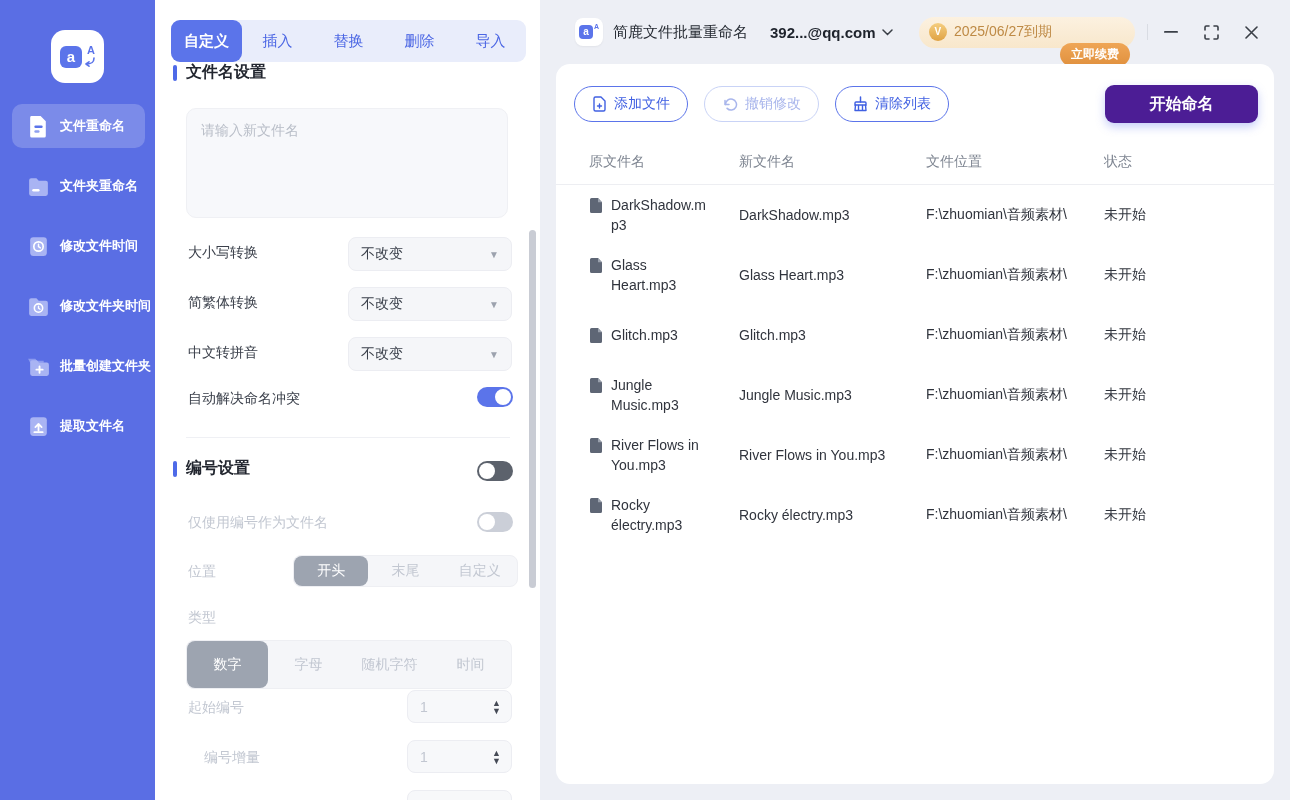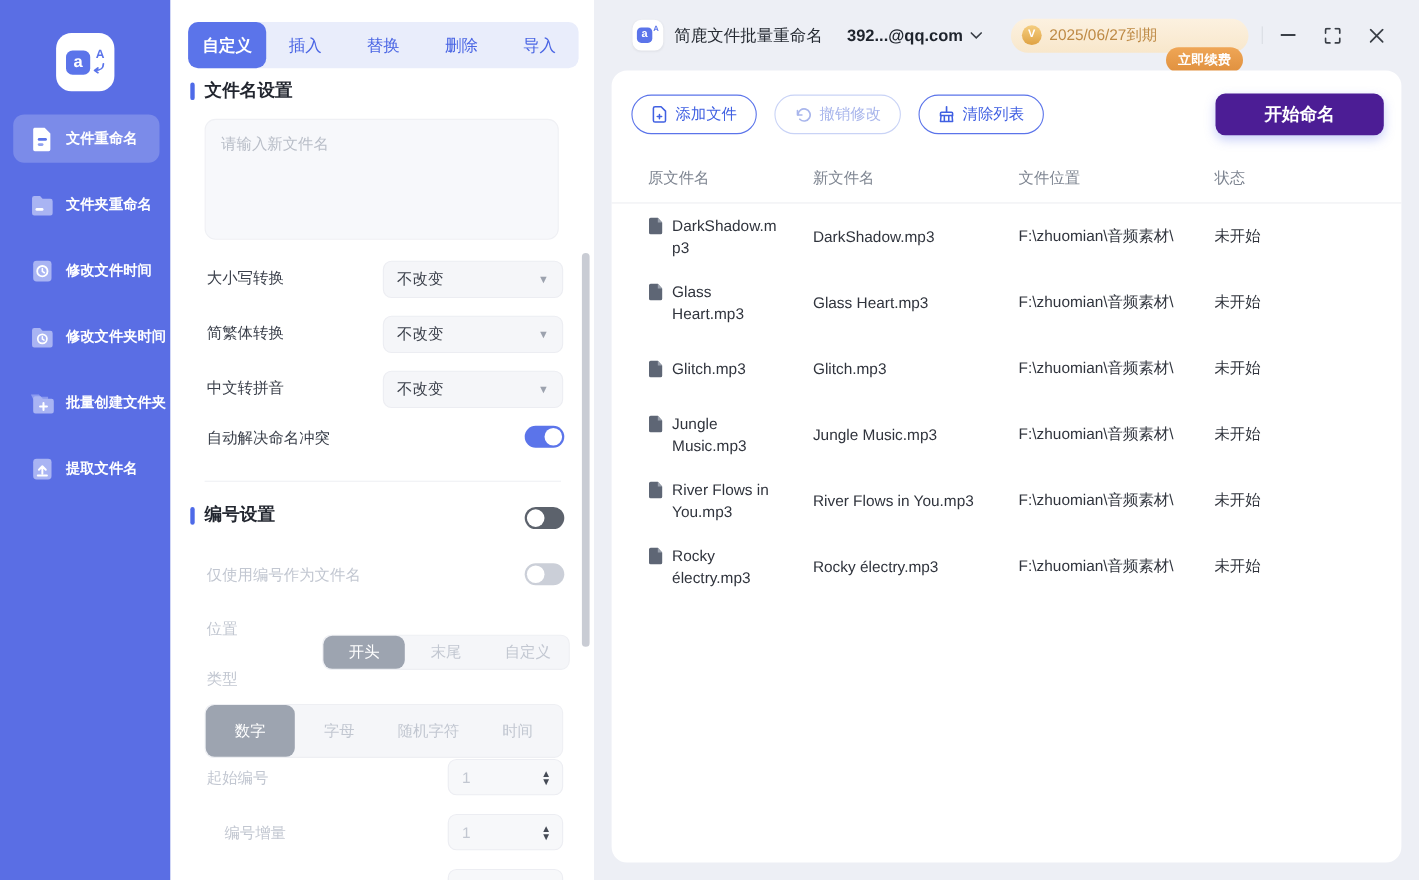--- a/index.html
+++ b/index.html
@@ -141,21 +141,21 @@
 
 <section class="settings">
   <div class="tabbar">
     <div class="tab active">自定义</div>
     <div class="tab">插入</div>
     <div class="tab">替换</div>
     <div class="tab">删除</div>
     <div class="tab">导入</div>
   </div>
 
-  <div class="sec-head" style="top:72px;">
+  <div class="sec-head" style="top:62px;">
     <span class="bar"></span>
     <span class="t">文件名设置</span>
   </div>
   <textarea class="fname-area" placeholder="请输入新文件名" style=""></textarea>
 
   <span class="frow-label" style="top:244px;">大小写转换</span>
   <div class="dropdown" style="top:237px;">
     <span>不改变</span>
       <span class="caret">▼</span>
   </div>
@@ -184,21 +184,21 @@
   <div class="toggle off-dark" style="left:322px; top:461px;">
       <span class="knob"></span>
     </div>
 
   <span class="frow-label dim" style="top:514px;">仅使用编号作为文件名</span>
   <div class="toggle off-light" style="left:322px; top:512px;">
       <span class="knob"></span>
     </div>
 
   <span class="frow-label dim" style="top:563px;">位置</span>
-  <div class="seg" style="left:138px; top:577px; width:225px; height:32px;">
+  <div class="seg" style="left:138px; top:555px; width:225px; height:32px;">
     <div class="opt sel">开头</div>
     <div class="opt">末尾</div>
     <div class="opt">自定义</div>
   </div>
 
   <span class="frow-label dim" style="top:609px;">类型</span>
   <div class="seg" style="left:31px; top:640px; width:326px; height:49px;">
     <div class="opt sel">数字</div>
     <div class="opt">字母</div>
     <div class="opt">随机字符</div>

